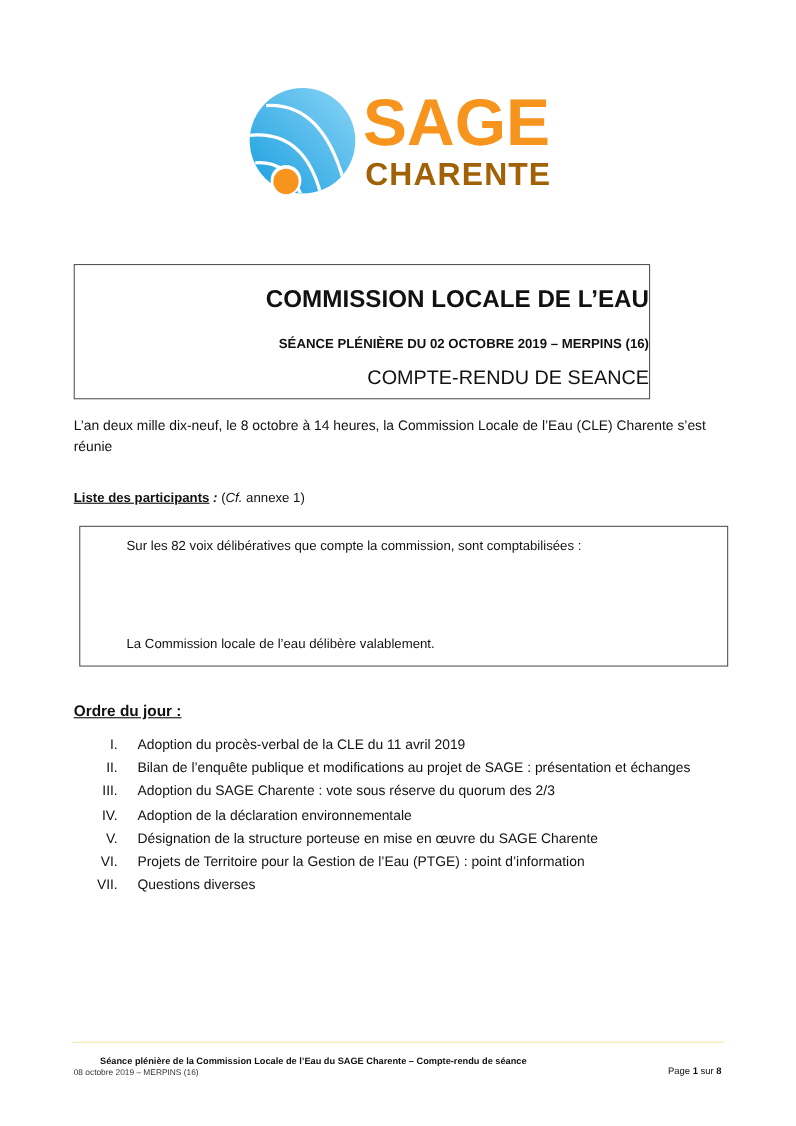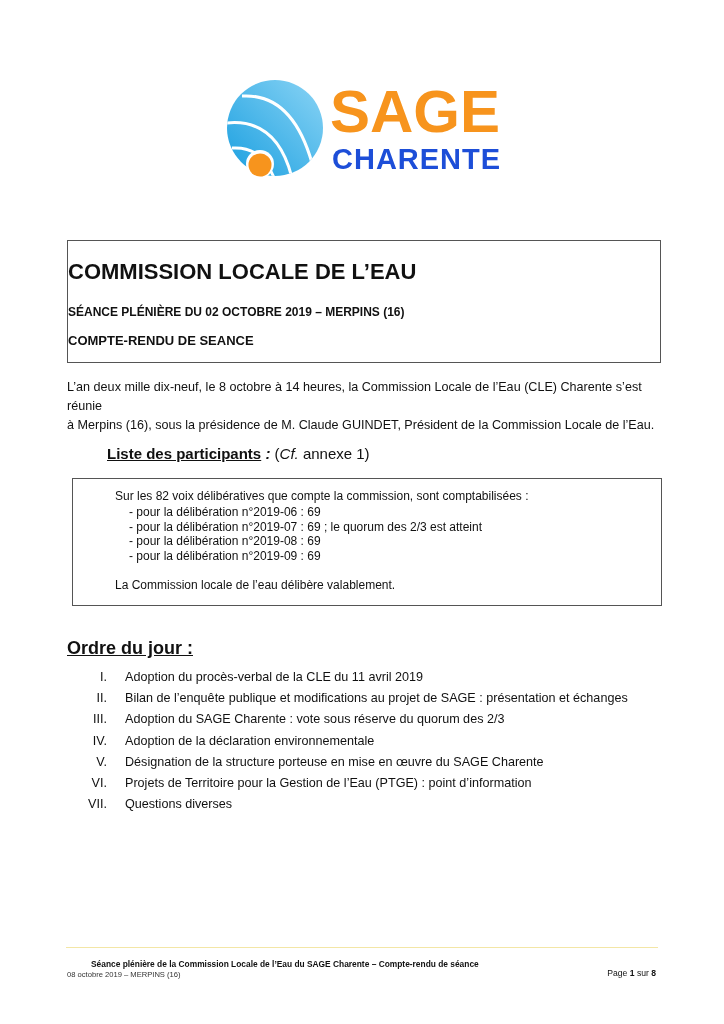--- a/index.html
+++ b/index.html
@@ -4,36 +4,36 @@
 <style>
   html, body { margin: 0; padding: 0; background: #ffffff; }
   body { width: 724px; height: 1024px; position: relative; overflow: hidden;
          font-family: "Liberation Sans", sans-serif; color: #111; }
   .logo { position: absolute; left: 222px; top: 78px; width: 290px; height: 110px; }
   .logo svg { position: absolute; left: 0; top: 0; }
   .logo-sage { position: absolute; left: 108px; top: 4px; font-size: 60px; font-weight: bold;
                letter-spacing: 0px; line-height: 60px; }
   .logo-charente { position: absolute; left: 110px; top: 66px; font-size: 29px; font-weight: bold;
                    letter-spacing: 1px; line-height: 30px; }
-  .title-box { position: absolute; left: 67px; top: 240px; width: 594px; height: 123px;
-               border: 1px solid #555; box-sizing: border-box; text-align: left; }
+  .title-box { position: absolute; left: 67px; top: 240px; width: 524px; height: 123px;
+               border: 1px solid #555; box-sizing: border-box; text-align: right; }
   .title-main { position: absolute; left: 0; right: 0; top: 18px; font-size: 22px; font-weight: bold; }
   .title-sub { position: absolute; left: 0; right: 0; top: 64px; font-size: 12px; font-weight: bold; }
-  .title-cr { position: absolute; left: 0; right: 0; top: 92px; font-size: 13px; font-weight: bold; }
+  .title-cr { position: absolute; left: 0; right: 0; top: 92px; font-size: 18px; }
   .intro { position: absolute; left: 67px; top: 378px; width: 600px; font-size: 12.6px; line-height: 19px; }
-  .participants { position: absolute; left: 67px; top: 445px; font-size: 15px; margin-left: 40px; }
+  .participants { position: absolute; left: 67px; top: 445px; font-size: 12px; }
   .participants .u { font-weight: bold; text-decoration: underline; }
   .participants .b { font-weight: bold; font-style: italic; }
   .participants .i { font-style: italic; }
   .vote-box { position: absolute; left: 72px; top: 478px; width: 590px; height: 128px;
               border: 1px solid #555; box-sizing: border-box; }
   .vote-head { position: absolute; left: 42px; top: 10px; font-size: 12px; text-align: center; }
   .vote-lines { position: absolute; left: 56px; top: 26px; font-size: 12px; line-height: 14.5px; }
   .vote-foot { position: absolute; left: 42px; top: 99px; font-size: 12px; }
-  .agenda-title { position: absolute; left: 67px; top: 638px; font-size: 18px; font-weight: bold;
+  .agenda-title { position: absolute; left: 67px; top: 638px; font-size: 14px; font-weight: bold;
                   text-decoration: underline; }
   .agenda { position: absolute; left: 67px; top: 670px; font-size: 12.6px; }
   .agenda-row { position: relative; height: 21.2px; }
   .agenda-num { position: absolute; left: 0; width: 40px; text-align: right; }
   .agenda-text { position: absolute; left: 58px; white-space: nowrap; }
   .footer-rule { position: absolute; left: 66px; top: 947px; width: 592px; height: 1px; background: #f3e6a6; }
   .footer-l1 { position: absolute; left: 67px; top: 959px; font-size: 8.4px; font-weight: bold; margin-left: 24px; }
   .footer-l2 { position: absolute; left: 67px; top: 970px; font-size: 7.6px; color: #333; }
   .footer-page { position: absolute; right: 68px; top: 968px; font-size: 8.6px; text-align: center; }
   .footer-page b { font-weight: bold; }
@@ -55,46 +55,39 @@
     <circle cx="53" cy="50" r="48" fill="url(#g1)"></circle>
     <g clip-path="url(#c1)" fill="none" stroke="#ffffff" stroke-width="3">
       <path d="M 20 18 Q 70 15 90 85"></path>
       <path d="M 5 45 Q 55 40 70 100"></path>
       <path d="M 10 70 Q 40 68 52 100"></path>
     </g>
     <circle cx="38" cy="86" r="14" fill="#ffffff"></circle>
     <circle cx="38" cy="87" r="11.5" fill="#f7941d"></circle>
   </svg>
   <div class="logo-sage" style="color:#f7941d;">SAGE</div>
-  <div class="logo-charente" style="color:#1d4ed8;">CHARENTE</div>
+  <div class="logo-charente" style="color:#a16207;">CHARENTE</div>
 </div>
 
 <div class="title-box">
   <div class="title-main">COMMISSION LOCALE DE L’EAU</div>
   <div class="title-sub">SÉANCE PLÉNIÈRE DU 02 OCTOBRE 2019 – MERPINS (16)</div>
   <div class="title-cr">COMPTE-RENDU DE SEANCE</div>
 </div>
 
 <div class="intro">
   <div>L’an deux mille dix-neuf, le 8 octobre à 14 heures, la Commission Locale de l’Eau (CLE) Charente s’est réunie</div>
-  <div>à Merpins (16), sous la présidence de M. Claude GUINDET, Président de la Commission Locale de l’Eau.</div>
 </div>
 
 <div class="participants">
   <span class="u">Liste des participants</span><span class="b"> :</span><span> (</span><span class="i">Cf.</span><span> annexe 1)</span>
 </div>
 
 <div class="vote-box">
   <div class="vote-head">Sur les 82 voix délibératives que compte la commission, sont comptabilisées :</div>
-  <div class="vote-lines">
-    <div>- pour la délibération n°2019-06 : 69</div>
-    <div>- pour la délibération n°2019-07 : 69 ; le quorum des 2/3 est atteint</div>
-    <div>- pour la délibération n°2019-08 : 69</div>
-    <div>- pour la délibération n°2019-09 : 69</div>
-  </div>
   <div class="vote-foot">La Commission locale de l’eau délibère valablement.</div>
 </div>
 
 <div class="agenda-title">Ordre du jour :</div>
 
 <div class="agenda">
   <div class="agenda-row">
     <span class="agenda-num">I.</span>
     <span class="agenda-text">Adoption du procès-verbal de la CLE du 11 avril 2019</span>
   </div>

